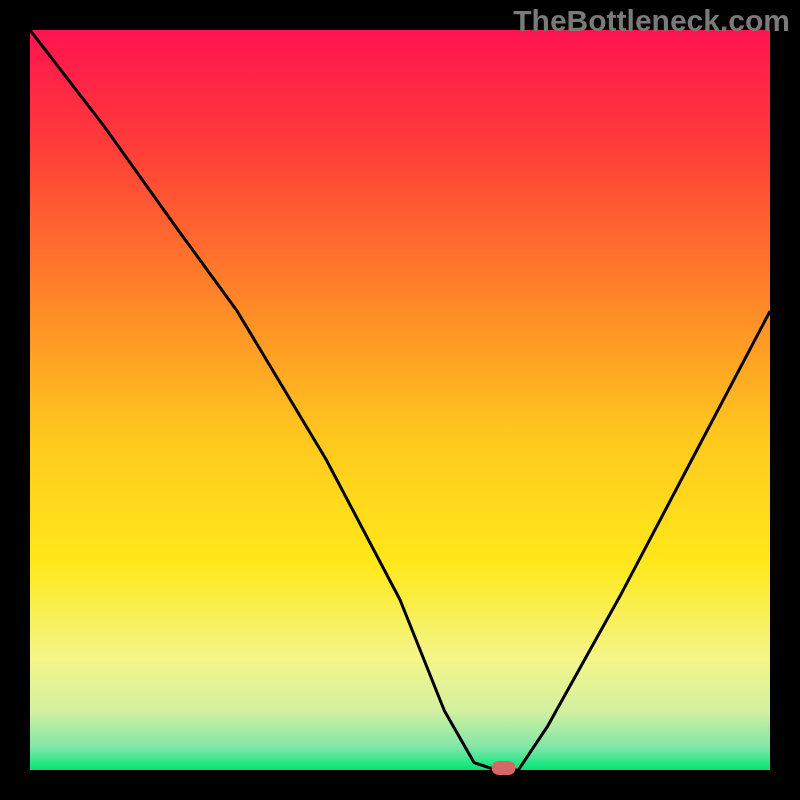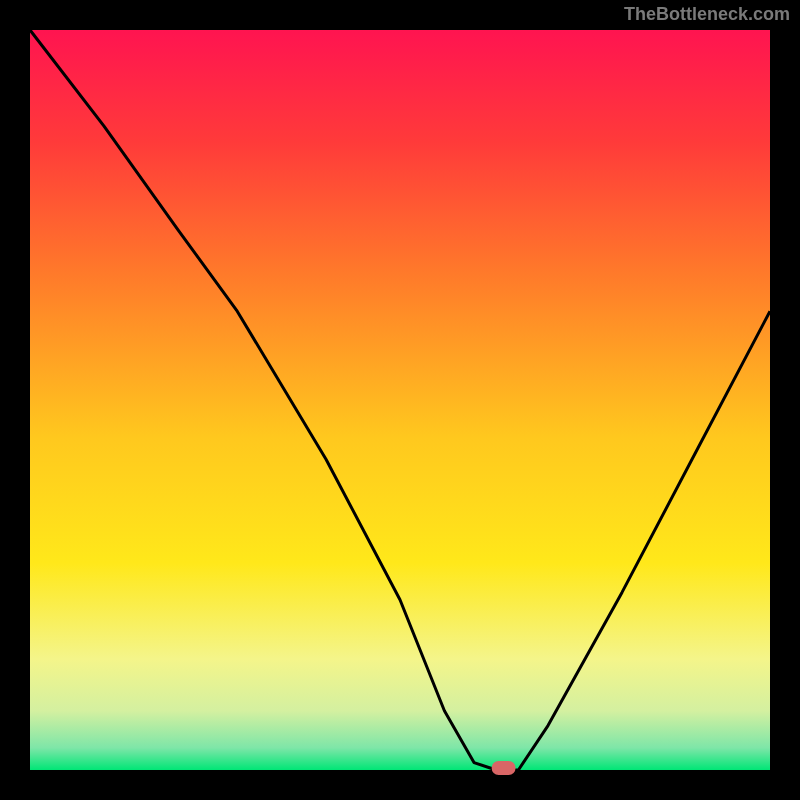--- a/index.html
+++ b/index.html
@@ -13,21 +13,21 @@
   .container {
     position: relative;
     width: 800px;
     height: 800px;
   }
   .watermark {
     position: absolute;
     top: 4px;
     right: 10px;
     font-family: Arial, Helvetica, sans-serif;
-    font-size: 18px;
+    font-size: 30px;
     font-weight: 600;
     color: #7a7a7a;
     z-index: 10;
   }
   svg {
     display: block;
     position: absolute;
     top: 0;
     left: 0;
   }

